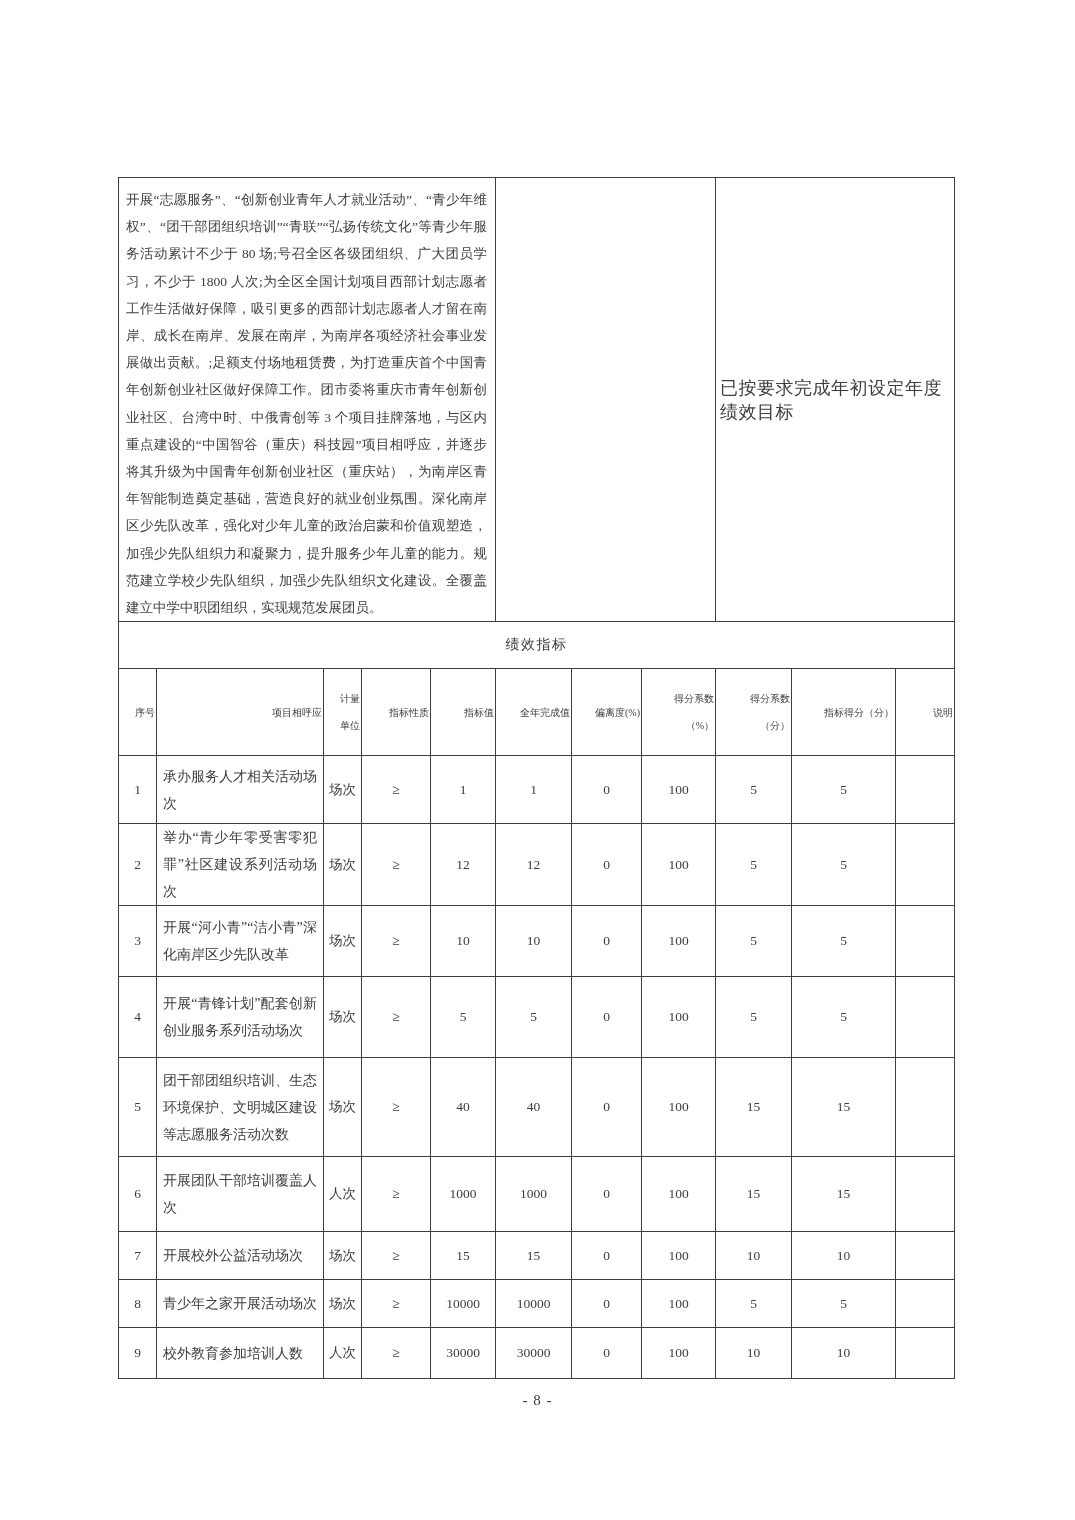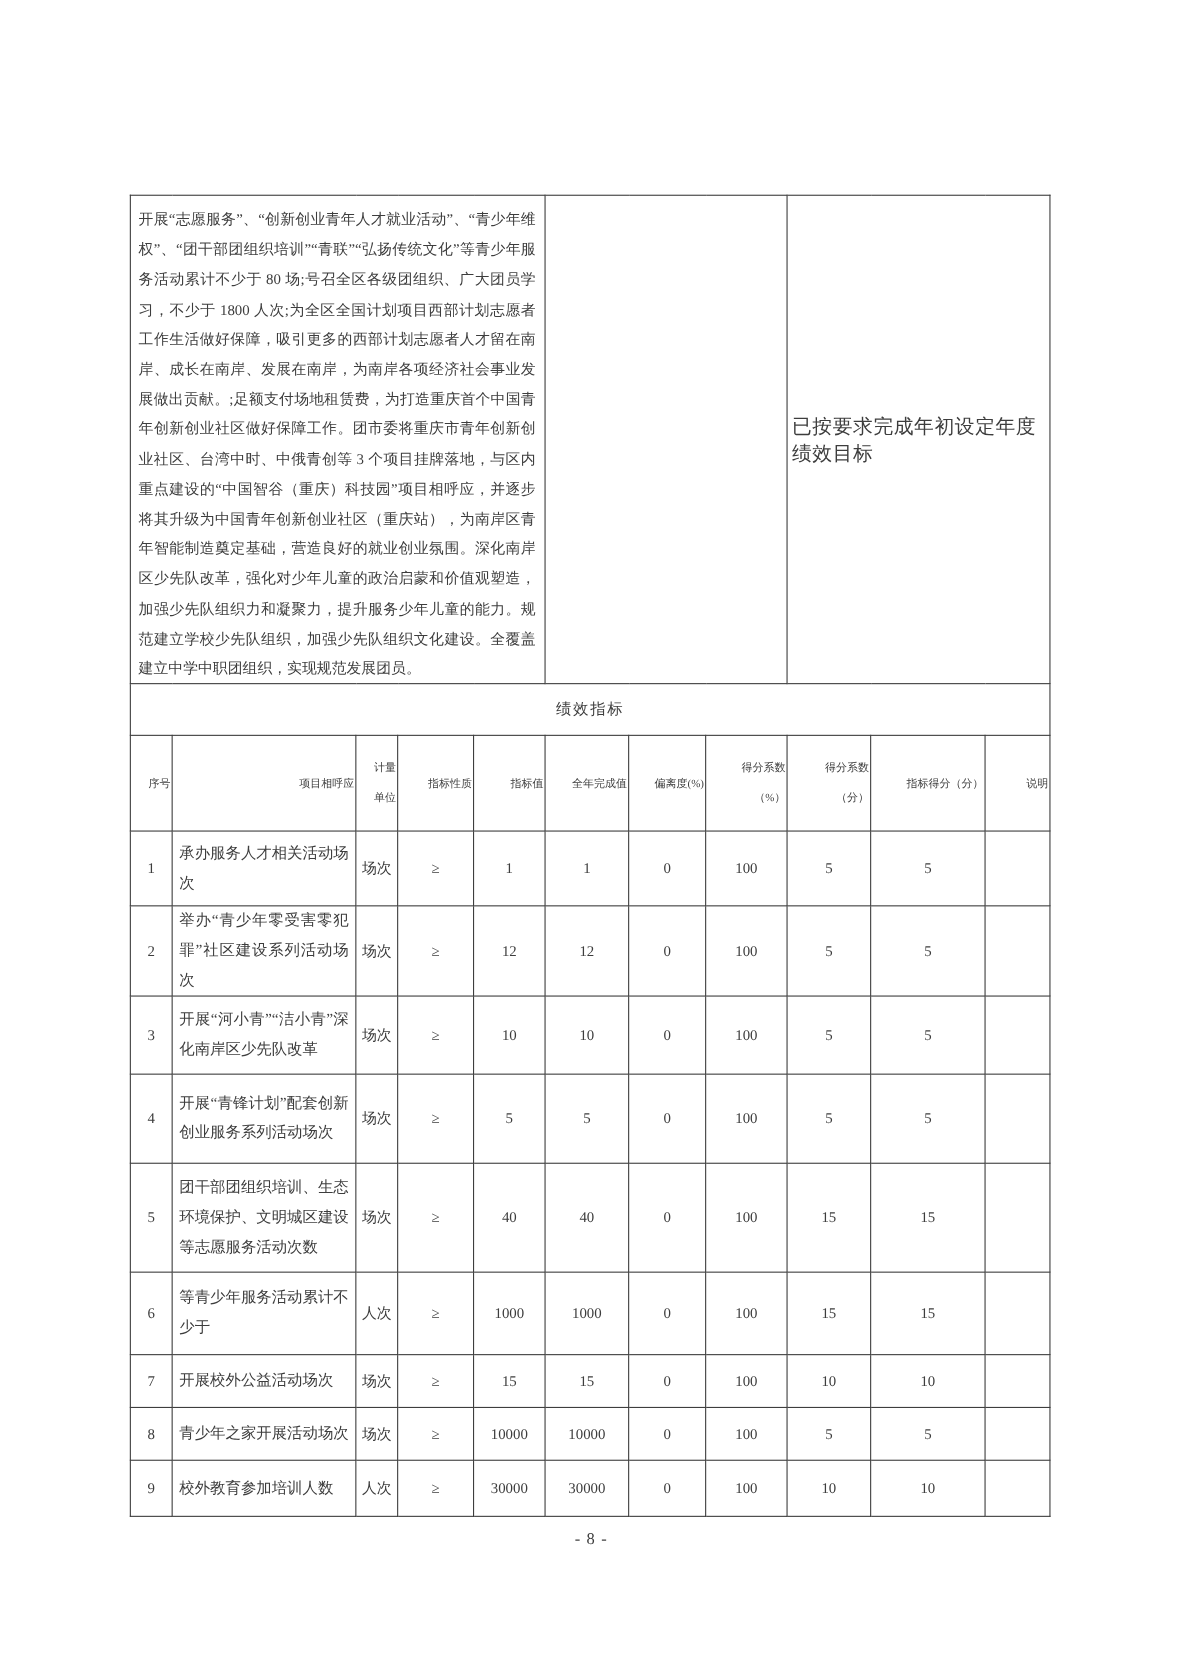--- a/index.html
+++ b/index.html
@@ -169,21 +169,21 @@
       <td>40</td>
       <td>0</td>
       <td>100</td>
       <td>15</td>
       <td>15</td>
       <td></td>
     </tr>
 
     <tr class="data-row" style="height:75px">
       <td>6</td>
-      <td class="c-name">等青少年服务活动累计不少于</td>
+      <td class="c-name">开展团队干部培训覆盖人次</td>
       <td>人次</td>
       <td>≥</td>
       <td>1000</td>
       <td>1000</td>
       <td>0</td>
       <td>100</td>
       <td>15</td>
       <td>15</td>
       <td></td>
     </tr>

